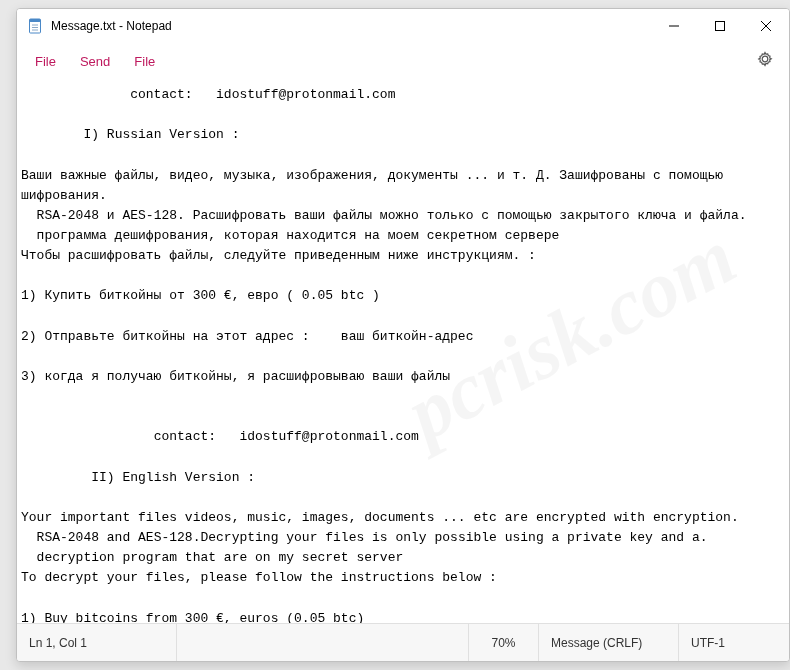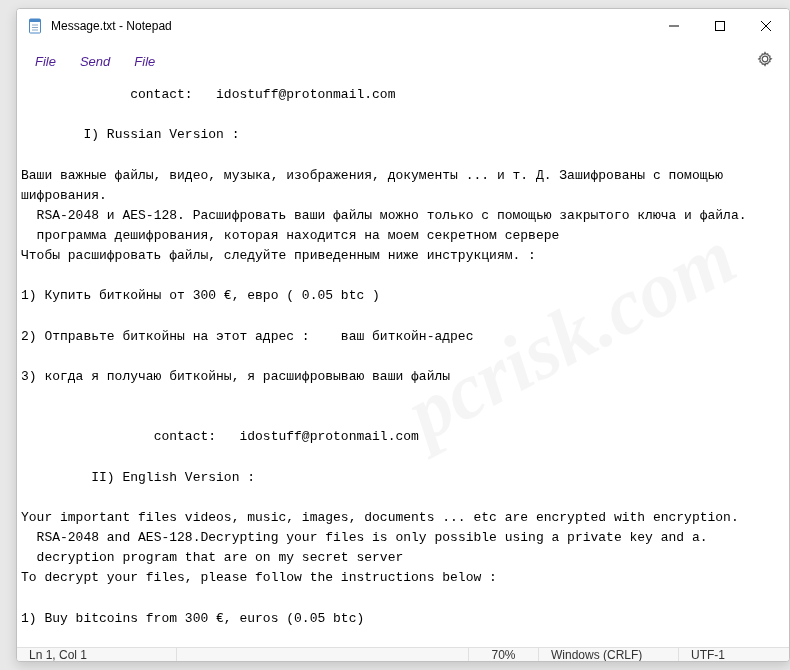--- a/index.html
+++ b/index.html
@@ -52,45 +52,44 @@
     height: 36px;
     display: flex;
     align-items: center;
     padding: 0 6px;
     background: #ffffff;
     flex-shrink: 0;
   }
   .menu-item {
     padding: 6px 12px;
     font-size: 13px;
-    color: #4c1d95;
+    color: #be185d;
     border-radius: 4px;
     cursor: pointer;
-    font-style: italic;
   }
   .settings-btn {
     margin-left: auto;
     padding: 6px 10px;
     cursor: pointer;
     border-radius: 4px;
   }
   .content {
     flex: 1;
     overflow: hidden;
     padding: 6px 12px 6px 4px;
     font-family: Consolas, "Courier New", monospace;
     font-size: 13px;
     line-height: 1.55;
     color: #000;
     white-space: pre-wrap;
     word-wrap: break-word;
     position: relative;
   }
   .statusbar {
-    height: 14px;
+    height: 38px;
     border-top: 1px solid #e0e0e0;
     background: #f7f7f7;
     display: flex;
     align-items: center;
     font-size: 12px;
     color: #333;
     flex-shrink: 0;
   }
   .status-cell {
     padding: 0 12px;
@@ -193,18 +192,18 @@
 1) Buy bitcoins from 300 €, euros (0.05 btc)
 
 2) Send bitcoins to this address :    your bitcoin address
 
 3) when I receive bitcoins, I decrypt your files</div>
 
   <div class="statusbar">
     <div class="status-cell" style="width:160px">Ln 1, Col 1</div>
     <div class="status-spacer"></div>
     <div class="status-cell" style="width:70px; justify-content:center">70%</div>
-    <div class="status-cell" style="width:140px">Windows (CRLF)</div>
+    <div class="status-cell" style="width:140px">Message (CRLF)</div>
     <div class="status-cell" style="width:110px">UTF-1</div>
   </div>
 </div>
 
 <div class="watermark">pcrisk.com</div>
 
 </body></html>

